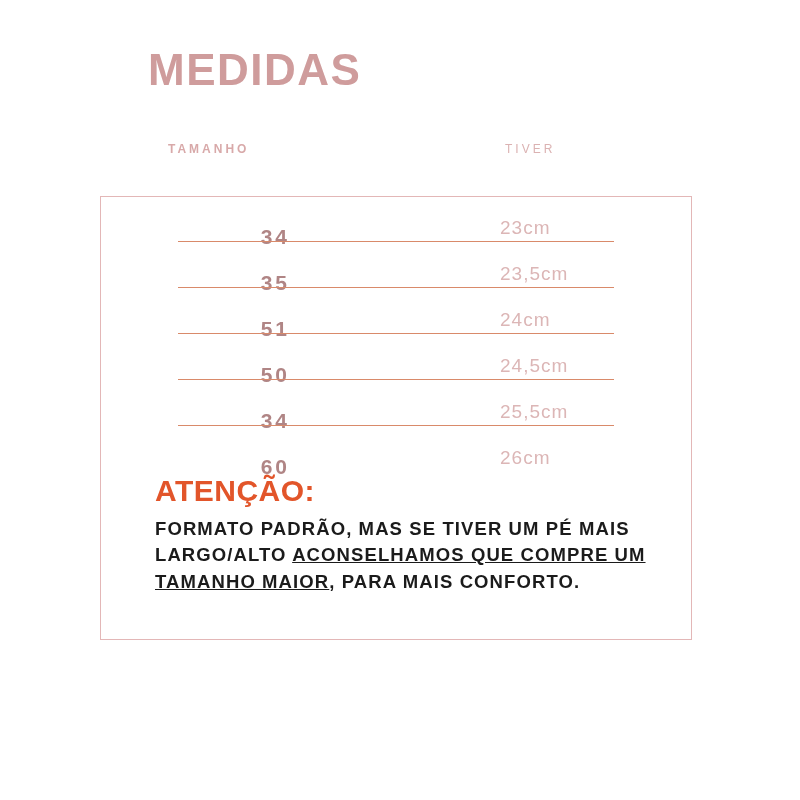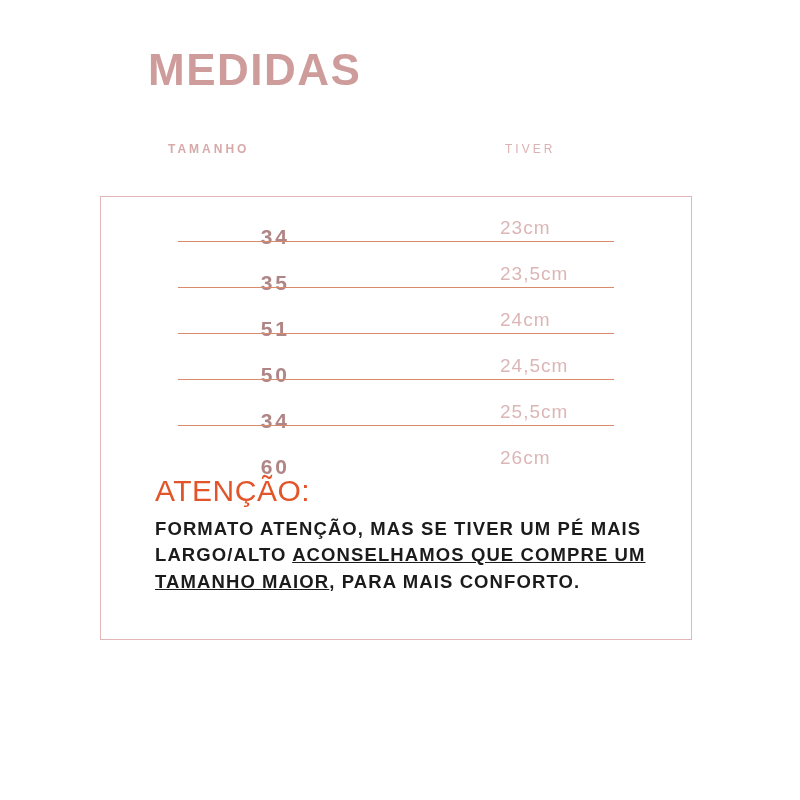--- a/index.html
+++ b/index.html
@@ -98,21 +98,21 @@
   }
 
   .notice {
     position: absolute;
     left: 155px;
     top: 474px;
     width: 520px;
   }
   .notice-title {
     font-size: 30px;
-    font-weight: normal;
+    font-weight: bold;
     letter-spacing: 0.5px;
     color: #e2552a;
     margin-bottom: 8px;
   }
   .notice-body {
     font-size: 18.5px;
     font-weight: bold;
     line-height: 1.42;
     letter-spacing: 1.1px;
     color: #1b1b1b;
@@ -170,16 +170,16 @@
     <div class="row last">
       <div class="size">60</div>
       <div class="measure">26cm</div>
 
     </div>
 
   </div>
 
   <div class="notice">
     <div class="notice-title">ATENÇÃO:</div>
-    <div class="notice-body"><span>FORMATO ATENÇÃO, MAS SE TIVER UM PÉ MAIS LARGO/ALTO </span><span class="u">ACONSELHAMOS QUE COMPRE UM TAMANHO MAIOR</span><span>, PARA MAIS CONFORTO.</span></div>
+    <div class="notice-body"><span>FORMATO PADRÃO, MAS SE TIVER UM PÉ MAIS LARGO/ALTO </span><span class="u">ACONSELHAMOS QUE COMPRE UM TAMANHO MAIOR</span><span>, PARA MAIS CONFORTO.</span></div>
   </div>
 
 </div>
 
 </body></html>

